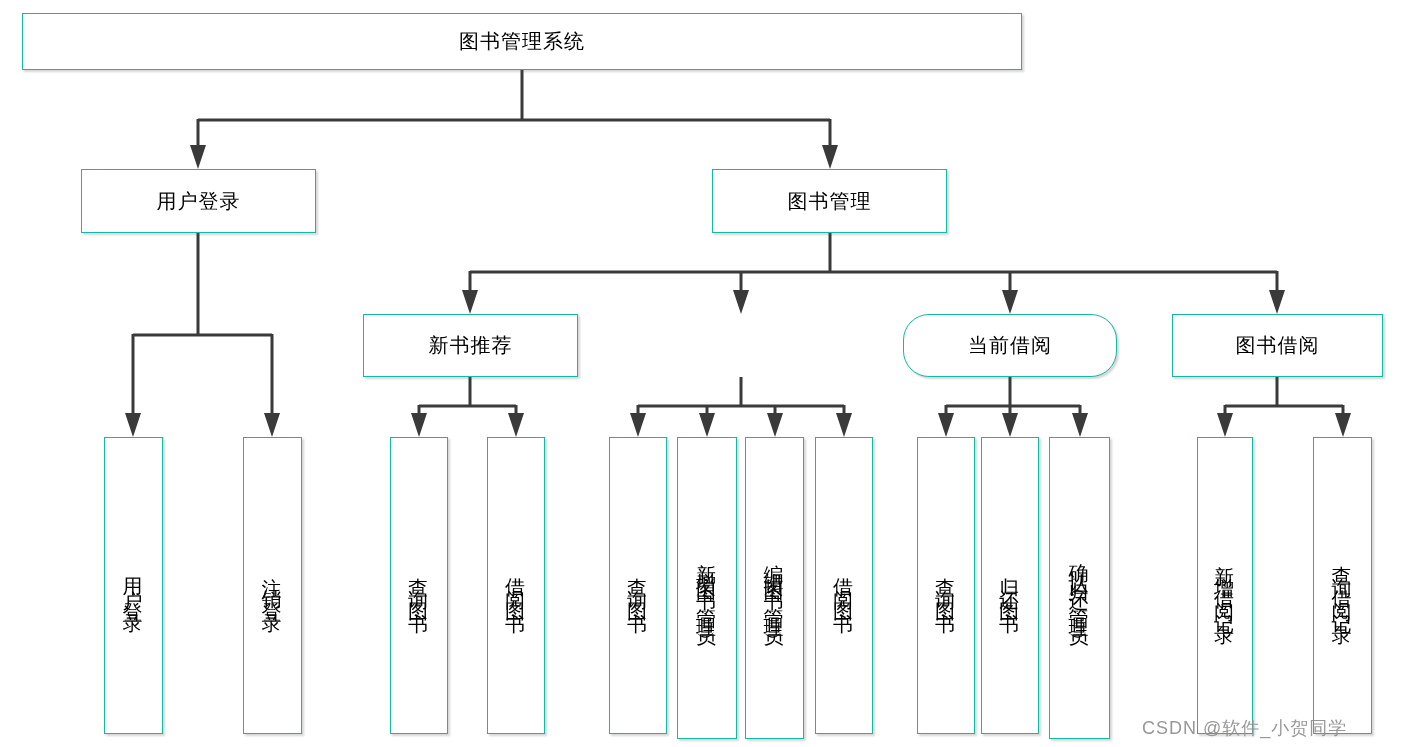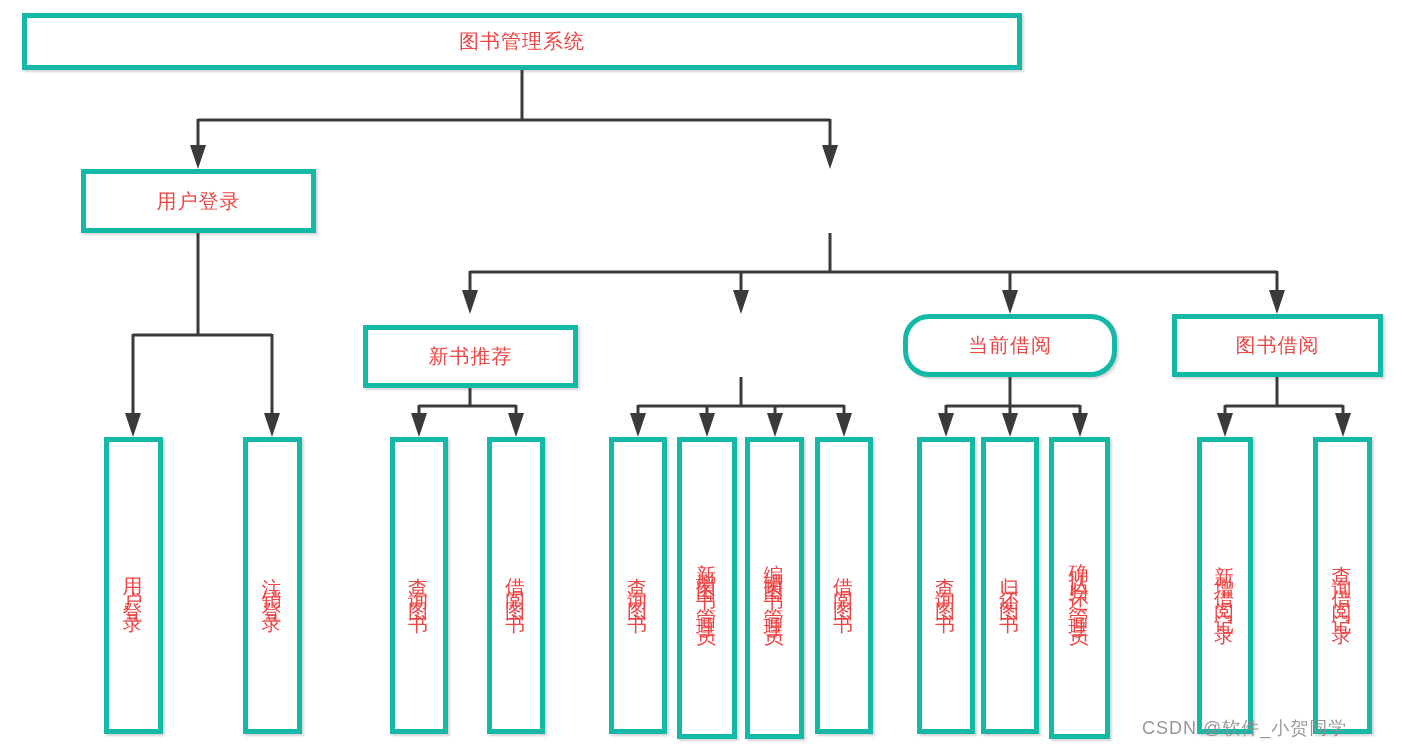--- a/index.html
+++ b/index.html
@@ -20,46 +20,46 @@
     position: absolute;
     left: 0;
     top: 0;
     width: 1405px;
     height: 747px;
     pointer-events: none;
   }
   .node {
     position: absolute;
     box-sizing: border-box;
-    border: 5px solid #14b8a6;
+    border: 1px solid #14b8a6;
     background: #ffffff;
     display: flex;
     align-items: center;
     justify-content: center;
     font-size: 20px;
     letter-spacing: 1px;
-    color: #ef4444;
+    color: #000000;
     box-shadow: 2px 2px 2px rgba(90,90,90,0.25);
     z-index: 2;
     text-align: right;
   }
   .leaf {
     writing-mode: vertical-rl;
     text-orientation: mixed;
     letter-spacing: 12px;
     font-size: 20px;
   }
   .leaf.dense {
     letter-spacing: 9px;
   }
   
   .n-root     { left: 22px;   top: 13px;  width: 1000px; height: 57px; }
   .n-login    { left: 81px;   top: 169px; width: 235px;  height: 64px; }
   .n-mgmt     { left: 712px;  top: 169px; width: 235px;  height: 64px; }
-  .n-newbook  { left: 363px;  top: 314px; width: 215px;  height: 63px; margin-top: 11px; }
+  .n-newbook  { left: 363px;  top: 314px; width: 215px;  height: 63px; }
   .n-borrow   { left: 634px;  top: 314px; width: 215px;  height: 63px; }
   .n-current  { left: 903px;  top: 314px; width: 214px;  height: 63px; border-radius: 26px; }
   .n-records  { left: 1172px; top: 314px; width: 211px;  height: 63px; }
   .l-ul1 { left: 104px;  top: 437px; width: 59px; height: 297px; }
   .l-ul2 { left: 243px;  top: 437px; width: 59px; height: 297px; }
   .l-nb1 { left: 390px;  top: 437px; width: 58px; height: 297px; }
   .l-nb2 { left: 487px;  top: 437px; width: 58px; height: 297px; }
   .l-bw1 { left: 609px;  top: 437px; width: 58px; height: 297px; }
   .l-bw2 { left: 677px;  top: 437px; width: 60px; height: 302px; }
   .l-bw3 { left: 745px;  top: 437px; width: 59px; height: 302px; }
@@ -126,20 +126,23 @@
     </g>
   </svg>
 
   <div class="node n-root">
     <span>图书管理系统</span>
   </div>
 
   <div class="node n-login">
     <span>用户登录</span>
   </div>
+  <div class="node n-mgmt">
+    <span>图书管理</span>
+  </div>
 
   <div class="node n-newbook">
     <span>新书推荐</span>
   </div>
   <div class="node n-current">
     <span>当前借阅</span>
   </div>
   <div class="node n-records">
     <span>图书借阅</span>
   </div>

